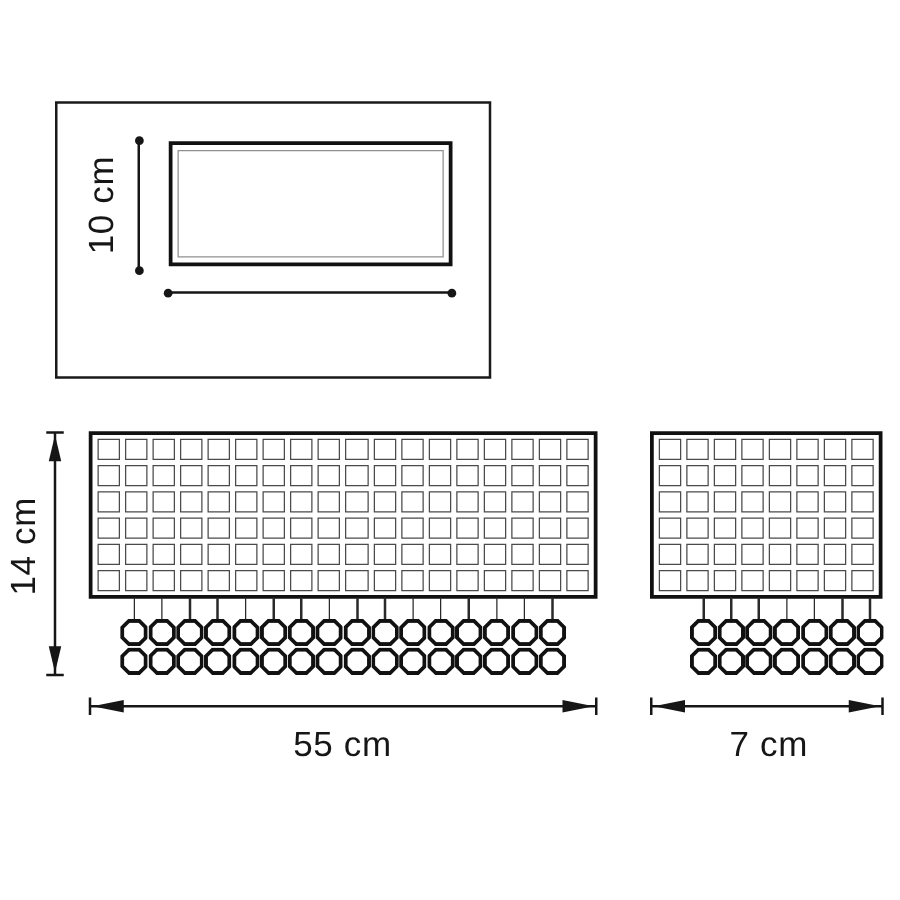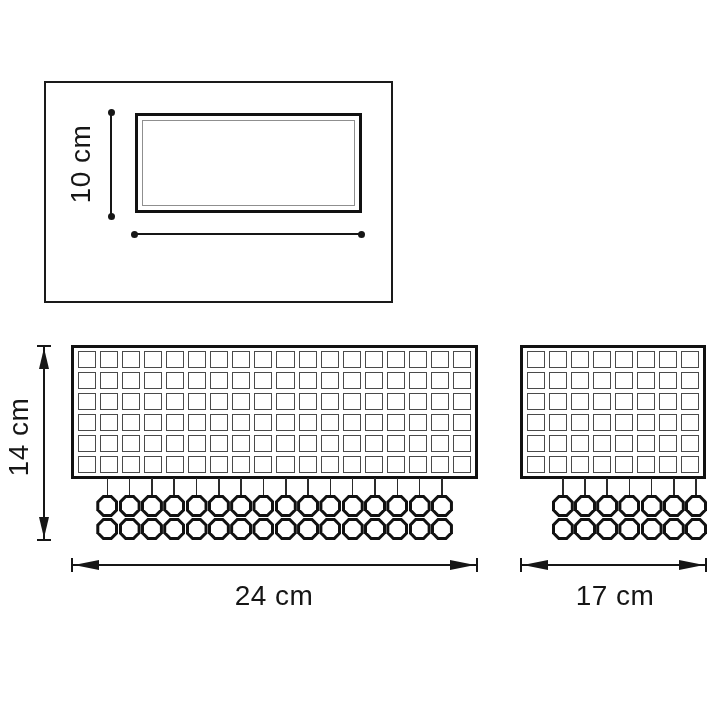--- a/index.html
+++ b/index.html
@@ -243,21 +243,21 @@
   <div class="cap" style="left:37px;top:539px;width:14px;height:2px;"></div>
   <div class="tri tri-up" style="left:38.5px;top:348px;"></div>
   <div class="tri tri-down" style="left:38.5px;top:517px;"></div>
   <div class="dim-label rot" style="left:-51px;top:419px;">14 cm</div>
 
   <div class="dline" style="left:72px;top:564px;width:405px;height:2px;"></div>
   <div class="cap" style="left:71px;top:558px;width:2px;height:14px;"></div>
   <div class="cap" style="left:476px;top:558px;width:2px;height:14px;"></div>
   <div class="tri tri-left" style="left:74px;top:559.5px;"></div>
   <div class="tri tri-right" style="left:450px;top:559.5px;"></div>
-  <div class="dim-label" style="left:204px;top:578px;">24 cm</div>
+  <div class="dim-label" style="left:204px;top:578px;">55 cm</div>
 
   <div class="panel panel-small" id="grid-small" style="grid-template-columns: repeat(8, 1fr); grid-template-rows: repeat(6, 1fr);">
       <div class="gridcell"></div>
       <div class="gridcell"></div>
       <div class="gridcell"></div>
       <div class="gridcell"></div>
       <div class="gridcell"></div>
       <div class="gridcell"></div>
       <div class="gridcell"></div>
       <div class="gridcell"></div>
@@ -324,15 +324,15 @@
       <div class="wire" style="left: 695.25px;"></div>
       <div class="oct" style="left: 685px; top: 495px;"></div>
       <div class="oct" style="left: 685px; top: 518px;"></div>
     </div>
 
   <div class="dline" style="left:521px;top:564px;width:185px;height:2px;"></div>
   <div class="cap" style="left:520px;top:558px;width:2px;height:14px;"></div>
   <div class="cap" style="left:705px;top:558px;width:2px;height:14px;"></div>
   <div class="tri tri-left" style="left:523px;top:559.5px;"></div>
   <div class="tri tri-right" style="left:679px;top:559.5px;"></div>
-  <div class="dim-label" style="left:545px;top:578px;">17 cm</div>
+  <div class="dim-label" style="left:545px;top:578px;">7 cm</div>
 
 </div>
 
 </body></html>

